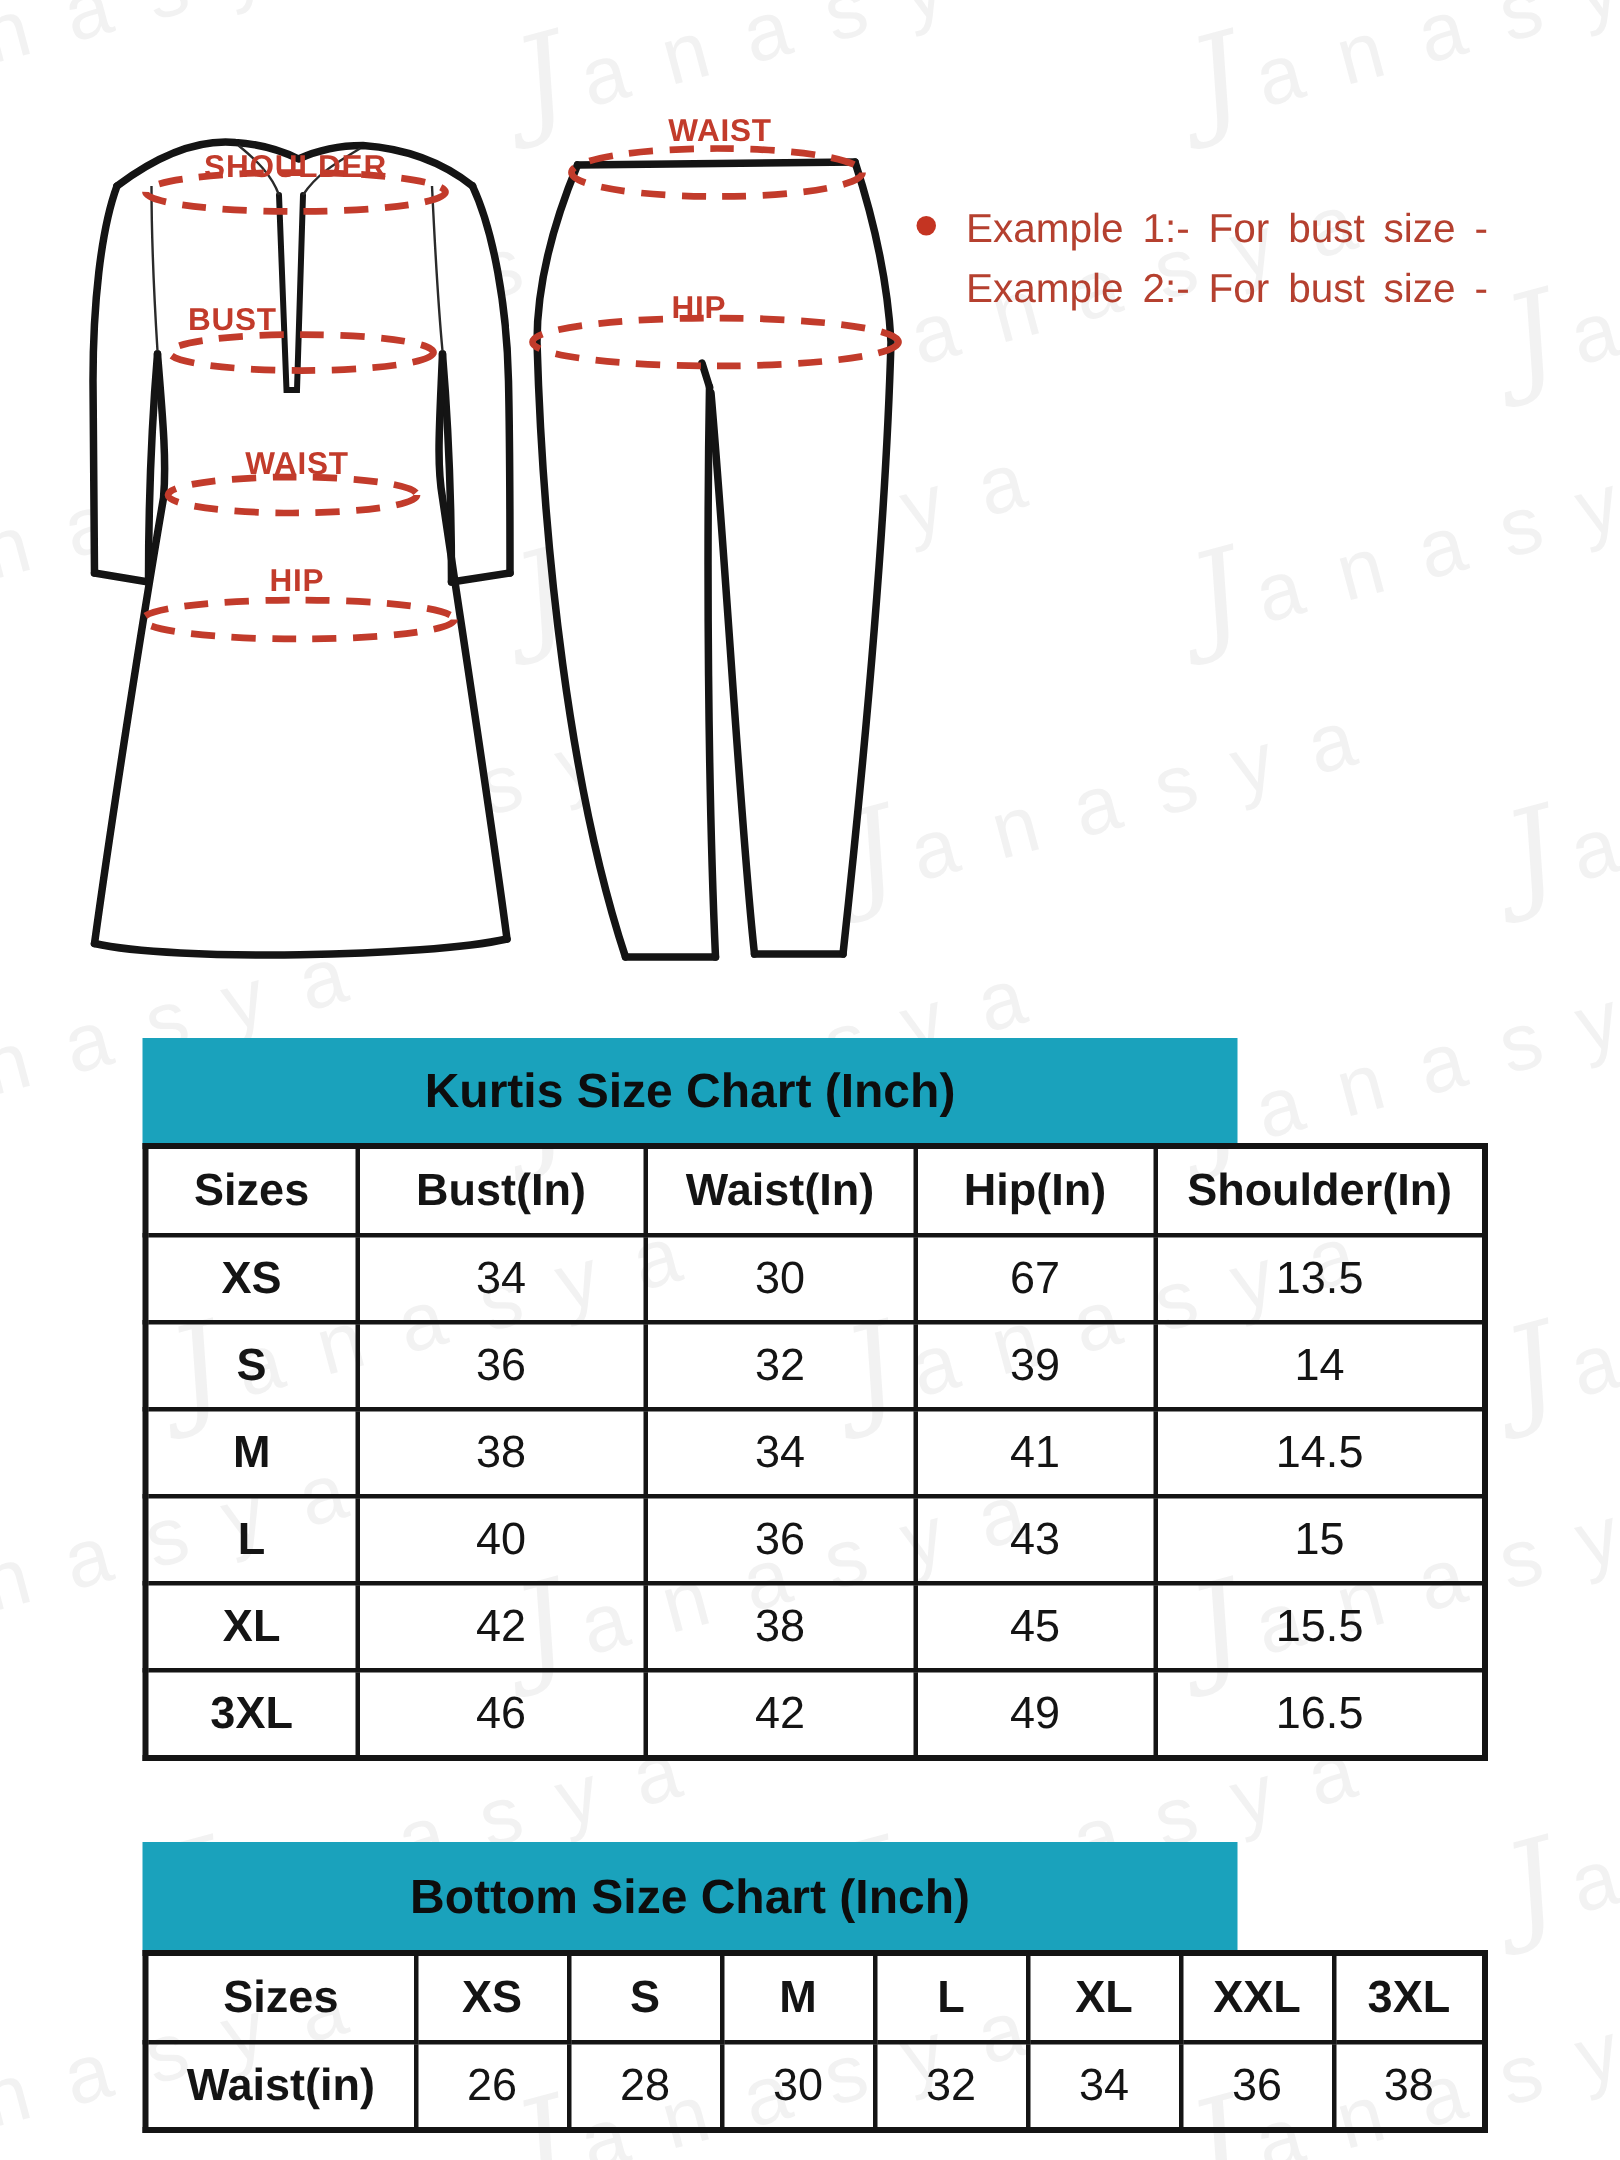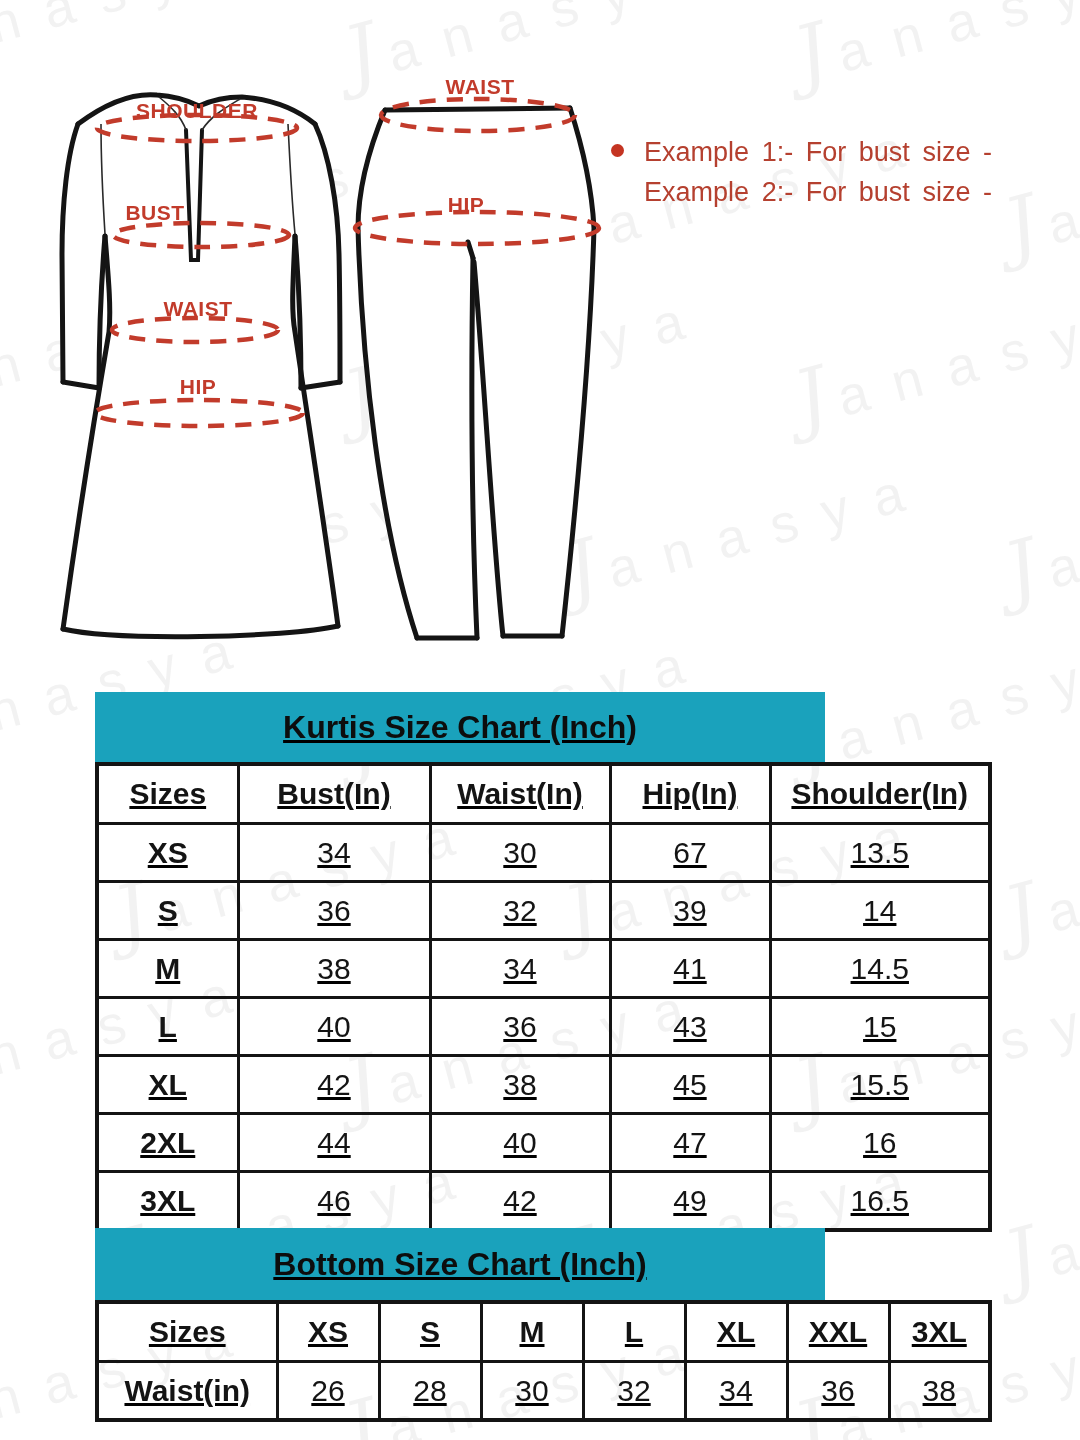--- a/index.html
+++ b/index.html
@@ -41,21 +41,21 @@
   .bullet p{
     margin:0;font-size:27px;line-height:40px;
     text-align:justify;font-weight:400;
   }
   .bullet.b1{margin-bottom:39px;}
   .bullet.b2{margin-bottom:45px;}
   .bullet .bl{display:block;}
   .bullet .bl.jline{text-align:justify;text-align-last:justify;}
 
   
-  .chart{position:absolute;left:95px;width:730px;text-decoration:underline;}
+  .chart{position:absolute;left:95px;width:730px;}
   .chart .band{
     display:flex;align-items:center;justify-content:center;
     font-weight:700;font-size:32px;color:#0d0d0d;
   }
   .chart.kurtis{top:692px;}
   .chart.kurtis .band{height:70px;}
   .chart.bottomc{top:1228px;}
   .chart.bottomc .band{height:72px;}
   .chart table{
     border-collapse:collapse;table-layout:fixed;width:893px;
@@ -238,27 +238,20 @@
             <td>15</td>
           </tr>
           <tr>
             <td>XL</td>
             <td>42</td>
             <td>38</td>
             <td>45</td>
             <td>15.5</td>
           </tr>
           <tr>
-            <td>2XL</td>
-            <td>44</td>
-            <td>40</td>
-            <td>47</td>
-            <td>16</td>
-          </tr>
-          <tr>
             <td>3XL</td>
             <td>46</td>
             <td>42</td>
             <td>49</td>
             <td>16.5</td>
           </tr>
         </tbody>
     </table>
   </div>
 

